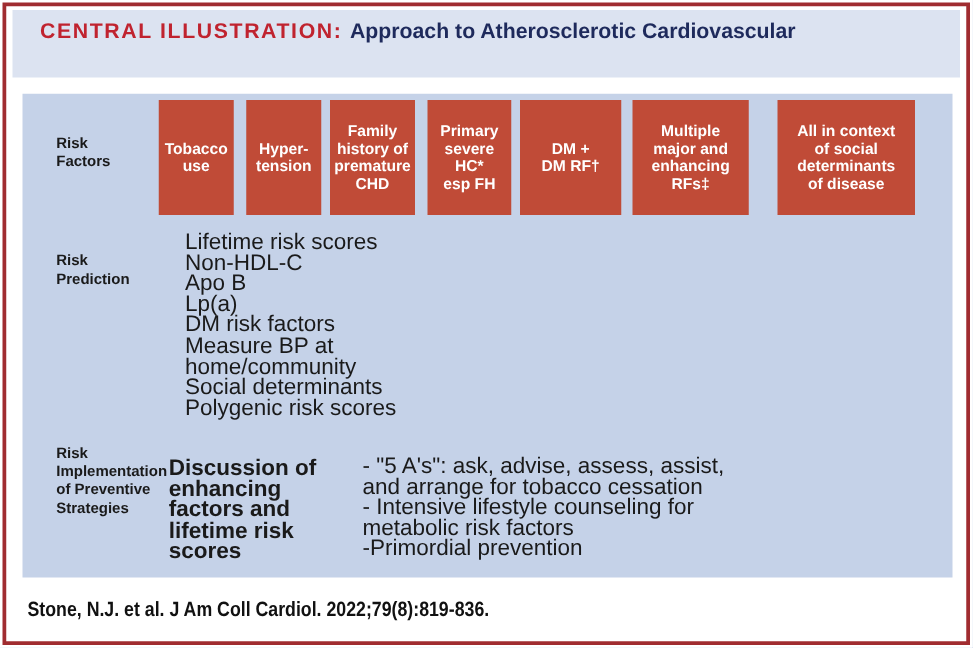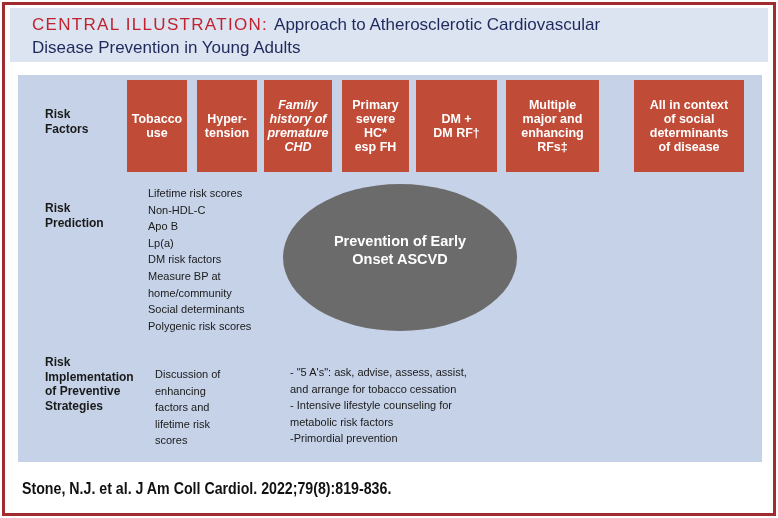--- a/index.html
+++ b/index.html
@@ -11,49 +11,49 @@
   html,body{margin:0;padding:0;background:#fff;}
   .stage{
     position:relative; width:778px; height:518px; background:var(--page_bg);
     font-family:"Liberation Sans", sans-serif; overflow:hidden;
   }
   .frame{position:absolute; inset:2px; border:3px solid var(--border_red); pointer-events:none;}
   .header-band{
     position:absolute; left:10px; top:8px; width:758px; height:54px;
     background:var(--header_bg);
   }
-  .title{margin:5px 0 0 22px; font-size:17px; font-weight:normal; line-height:23px; color:var(--title_navy);}
+  .title{margin:5px 0 0 22px; font-size:17px; font-weight:bold; line-height:23px; color:var(--title_navy);}
   .title .prefix{color:var(--title_red); letter-spacing:1.3px; margin-right:6px;}
   .panel{position:absolute; left:18px; top:75px; width:744px; height:387px; background:var(--panel_bg);}
   .ml{white-space:pre-line;}
   .rowlbl{
     position:absolute; font-size:12px; font-weight:bold; color:var(--body_text); line-height:14.5px;
   }
   .lbl-factors{left:45px; top:107px;}
   .lbl-prediction{left:45px; top:201px;}
   .lbl-implementation{left:45px; top:355px; width:104px;}
   .rfbox{
     position:absolute; top:80px; height:92px; background:var(--box_red);
     color:var(--box_text); font-weight:bold; font-size:12.5px; line-height:14px;
     display:flex; align-items:center; justify-content:center; text-align:center;
   }
   .box-0{left:127px; width:60px;}
   .box-1{left:197px; width:60px;}
-  .box-2{left:264px; width:68px;font-style:italic;}
+  .box-2{left:264px; width:68px;}
   .box-3{left:342px; width:67px;}
   .box-4{left:416px; width:81px;}
   .box-5{left:506px; width:93px;}
-  .box-6{left:622px; width:110px;margin-left:12px;}
+  .box-6{left:622px; width:110px;}
   .body-text{
-    position:absolute; font-size:11px; color:var(--body_text); line-height:16.6px;
+    position:absolute; font-size:18px; color:var(--body_text); line-height:16.6px;
   }
   .pred-list{left:148px; top:185px;}
   .right-top{left:537px; top:186px;}
   .right-bottom{left:537px; top:291px;}
-  .impl-col1{left:155px; top:366px;}
+  .impl-col1{left:135px; top:366px;font-weight:bold;}
   .impl-col2{left:290px; top:364px;}
   .impl-col3{left:538px; top:364px;}
   .ellipse{
     position:absolute; left:283px; top:184px; width:234px; height:147px;
     background:var(--ellipse_gray); border-radius:50%;
     display:flex; align-items:center; justify-content:center;
   }
   .ellipse-text{
     color:#fff; font-weight:bold; font-size:14.5px; line-height:18px;
     text-align:center; padding-bottom:16px;
@@ -65,21 +65,20 @@
   }
 </style>
 </head>
 <body>
 
 <div class="stage">
 
   <div class="header-band">
     <div class="title">
       <span class="prefix">CENTRAL ILLUSTRATION:</span><span>Approach to Atherosclerotic Cardiovascular</span><br>
-      <span>Disease Prevention in Young Adults</span>
     </div>
   </div>
 
   <div class="panel"></div>
 
   <div class="rowlbl ml lbl-factors">Risk
 Factors</div>
   <div class="rowlbl ml lbl-prediction">Risk
 Prediction</div>
   <div class="rowlbl ml lbl-implementation">Risk
@@ -113,24 +112,20 @@
   <div class="body-text ml pred-list">Lifetime risk scores
 Non-HDL-C
 Apo B
 Lp(a)
 DM risk factors
 Measure BP at
 home/community
 Social determinants
 Polygenic risk scores</div>
 
-  <div class="ellipse">
-    <div class="ellipse-text ml">Prevention of Early
-Onset ASCVD</div>
-  </div>
 
 
   <div class="body-text ml impl-col1">Discussion of
 enhancing
 factors and
 lifetime risk
 scores</div>
   <div class="body-text ml impl-col2">- "5 A's": ask, advise, assess, assist,
 and arrange for tobacco cessation
 - Intensive lifestyle counseling for

